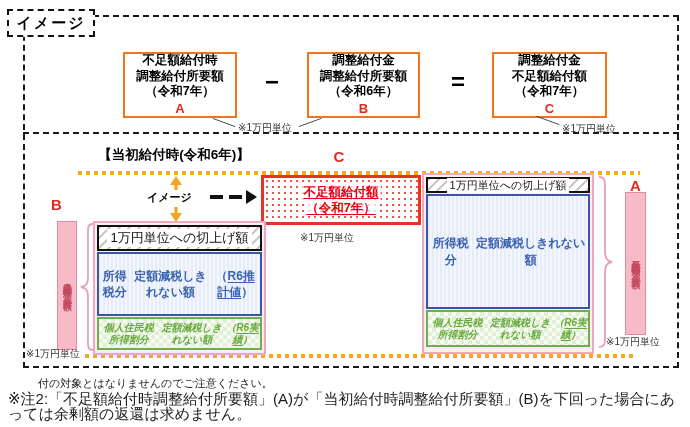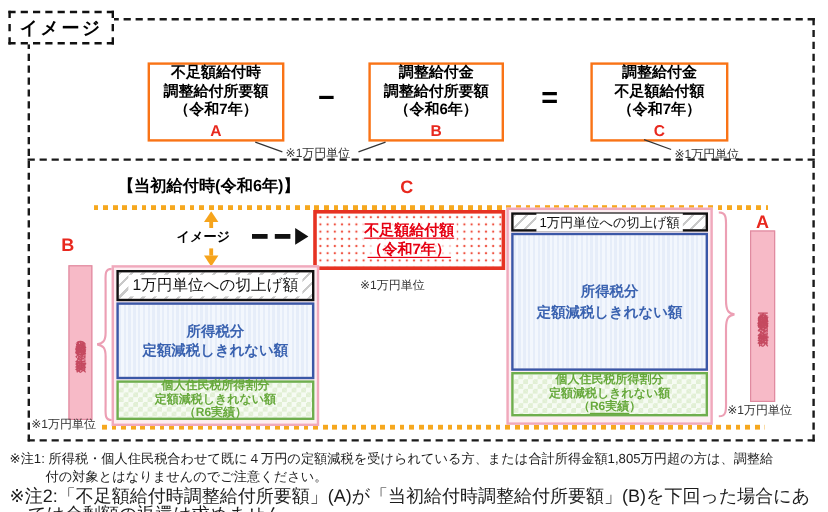--- a/index.html
+++ b/index.html
@@ -59,32 +59,32 @@
   
   .stack { position:absolute; border:2px solid #f0a9bc; background:#fdeef2; padding:2px;
            display:flex; flex-direction:column; gap:1px; }
   .stack-left { left:93px; top:221px; width:173px; height:134px; }
   .stack-right { left:422px; top:173px; width:172px; height:181px; }
   .roundup { border:2px solid #111; background-image:repeating-linear-gradient(135deg,#c9c9c9 0 2px,#fff 2px 7px);
              display:flex; align-items:center; justify-content:center; font-weight:normal; color:#111; }
   .roundup span { background:#fff; padding:0 3px; white-space:nowrap; }
   .stack-left  .roundup { height:26px; font-size:13px; }
   .stack-right .roundup { height:16px; font-size:11px; }
-  .taxbox { display:flex; flex-direction:column; align-items:center; justify-content:center;
+  .taxbox { display:flex; flex-direction:row; align-items:center; justify-content:center;
             text-align:center; font-weight:bold; }
   .income { border:2px solid #3a57a7; color:#3a62b0;
             background-image:repeating-linear-gradient(90deg,#e6edf9 0 2px,#f3f7fd 2px 4px);
             font-size:12px; line-height:1.35; }
   .stack-left  .income { height:64px; }
   .stack-right .income { height:115px; }
   .resident { border:2px solid #6fae4e; color:#67a93c; font-size:10px; line-height:1.15;
               background-color:#f6fbf3;
               background-image:linear-gradient(45deg,#e1efd4 25%,rgba(0,0,0,0) 25%,rgba(0,0,0,0) 75%,#e1efd4 75%),
                                linear-gradient(45deg,#e1efd4 25%,rgba(0,0,0,0) 25%,rgba(0,0,0,0) 75%,#e1efd4 75%);
-              background-size:8px 8px; background-position:0 0,4px 4px; }
+              background-size:8px 8px; background-position:0 0,4px 4px;font-style:italic; }
   .stack-left  .resident { height:33px; }
   .stack-right .resident { height:37px; }
   .u { text-decoration:underline; text-underline-offset:2px; }
 
   
   .v-bar { position:absolute; background:#f7bac7; border:1.5px solid #e08ba0; color:#c54a60;
            writing-mode:vertical-rl; display:flex; align-items:center; justify-content:center;
            font-size:9px; font-weight:bold; letter-spacing:1px; text-align:center; }
   .bar-b { left:57px; top:221px; width:20px; height:129px; }
   .bar-a { left:625px; top:192px; width:21px; height:143px; }
@@ -156,20 +156,21 @@
   </div>
   <div class="unit-note" style="left:300px; top:231px;">※1万円単位</div>
 
   <div class="stack stack-left">
     <div class="roundup">
       <span>1万円単位への切上げ額</span>
     </div>
     <div class="taxbox income">
       <span>所得税分</span>
       <span>定額減税しきれない額</span>
+      <span><span>（</span><span class="u">R6推計値</span><span>）</span></span>
     </div>
     <div class="taxbox resident">
       <span>個人住民税所得割分</span>
       <span>定額減税しきれない額</span>
       <span><span>（</span><span class="u">R6実績</span><span>）</span></span>
     </div>
   </div>
 
   <div class="stack stack-right">
     <div class="roundup">
@@ -194,18 +195,17 @@
   <div class="unit-note" style="left:26px; top:347px;">※1万円単位</div>
 
   <div class="big-letter" style="left:630px; top:177px;">A</div>
   <div class="v-bar bar-a">不足額給付時（令和7年）所要額</div>
   <svg class="brace" style="left:598px; top:176px;" width="15" height="172" viewBox="0 0 15 172">
     <path d="M1,1 C8,1 7,7 7,16 L7,74 C7,83 9,85 14,86 C9,87 7,89 7,98 L7,156 C7,165 8,171 1,171" fill="none" stroke="#ec9fb4" stroke-width="1.8"></path>
   </svg>
   <div class="unit-note" style="left:606px; top:335px;">※1万円単位</div>
 
   <div class="notes">
-    <div>※注1: 所得税・個人住民税合わせて既に４万円の定額減税を受けられている方、または合計所得金額1,805万円超の方は、調整給</div>
     <div class="note-indent">付の対象とはなりませんのでご注意ください。</div>
     <div class="note-2">※注2:「不足額給付時調整給付所要額」(A)が「当初給付時調整給付所要額」(B)を下回った場合にあっては余剰額の返還は求めません。</div>
   </div>
 
 </div>
 
 </body></html>

